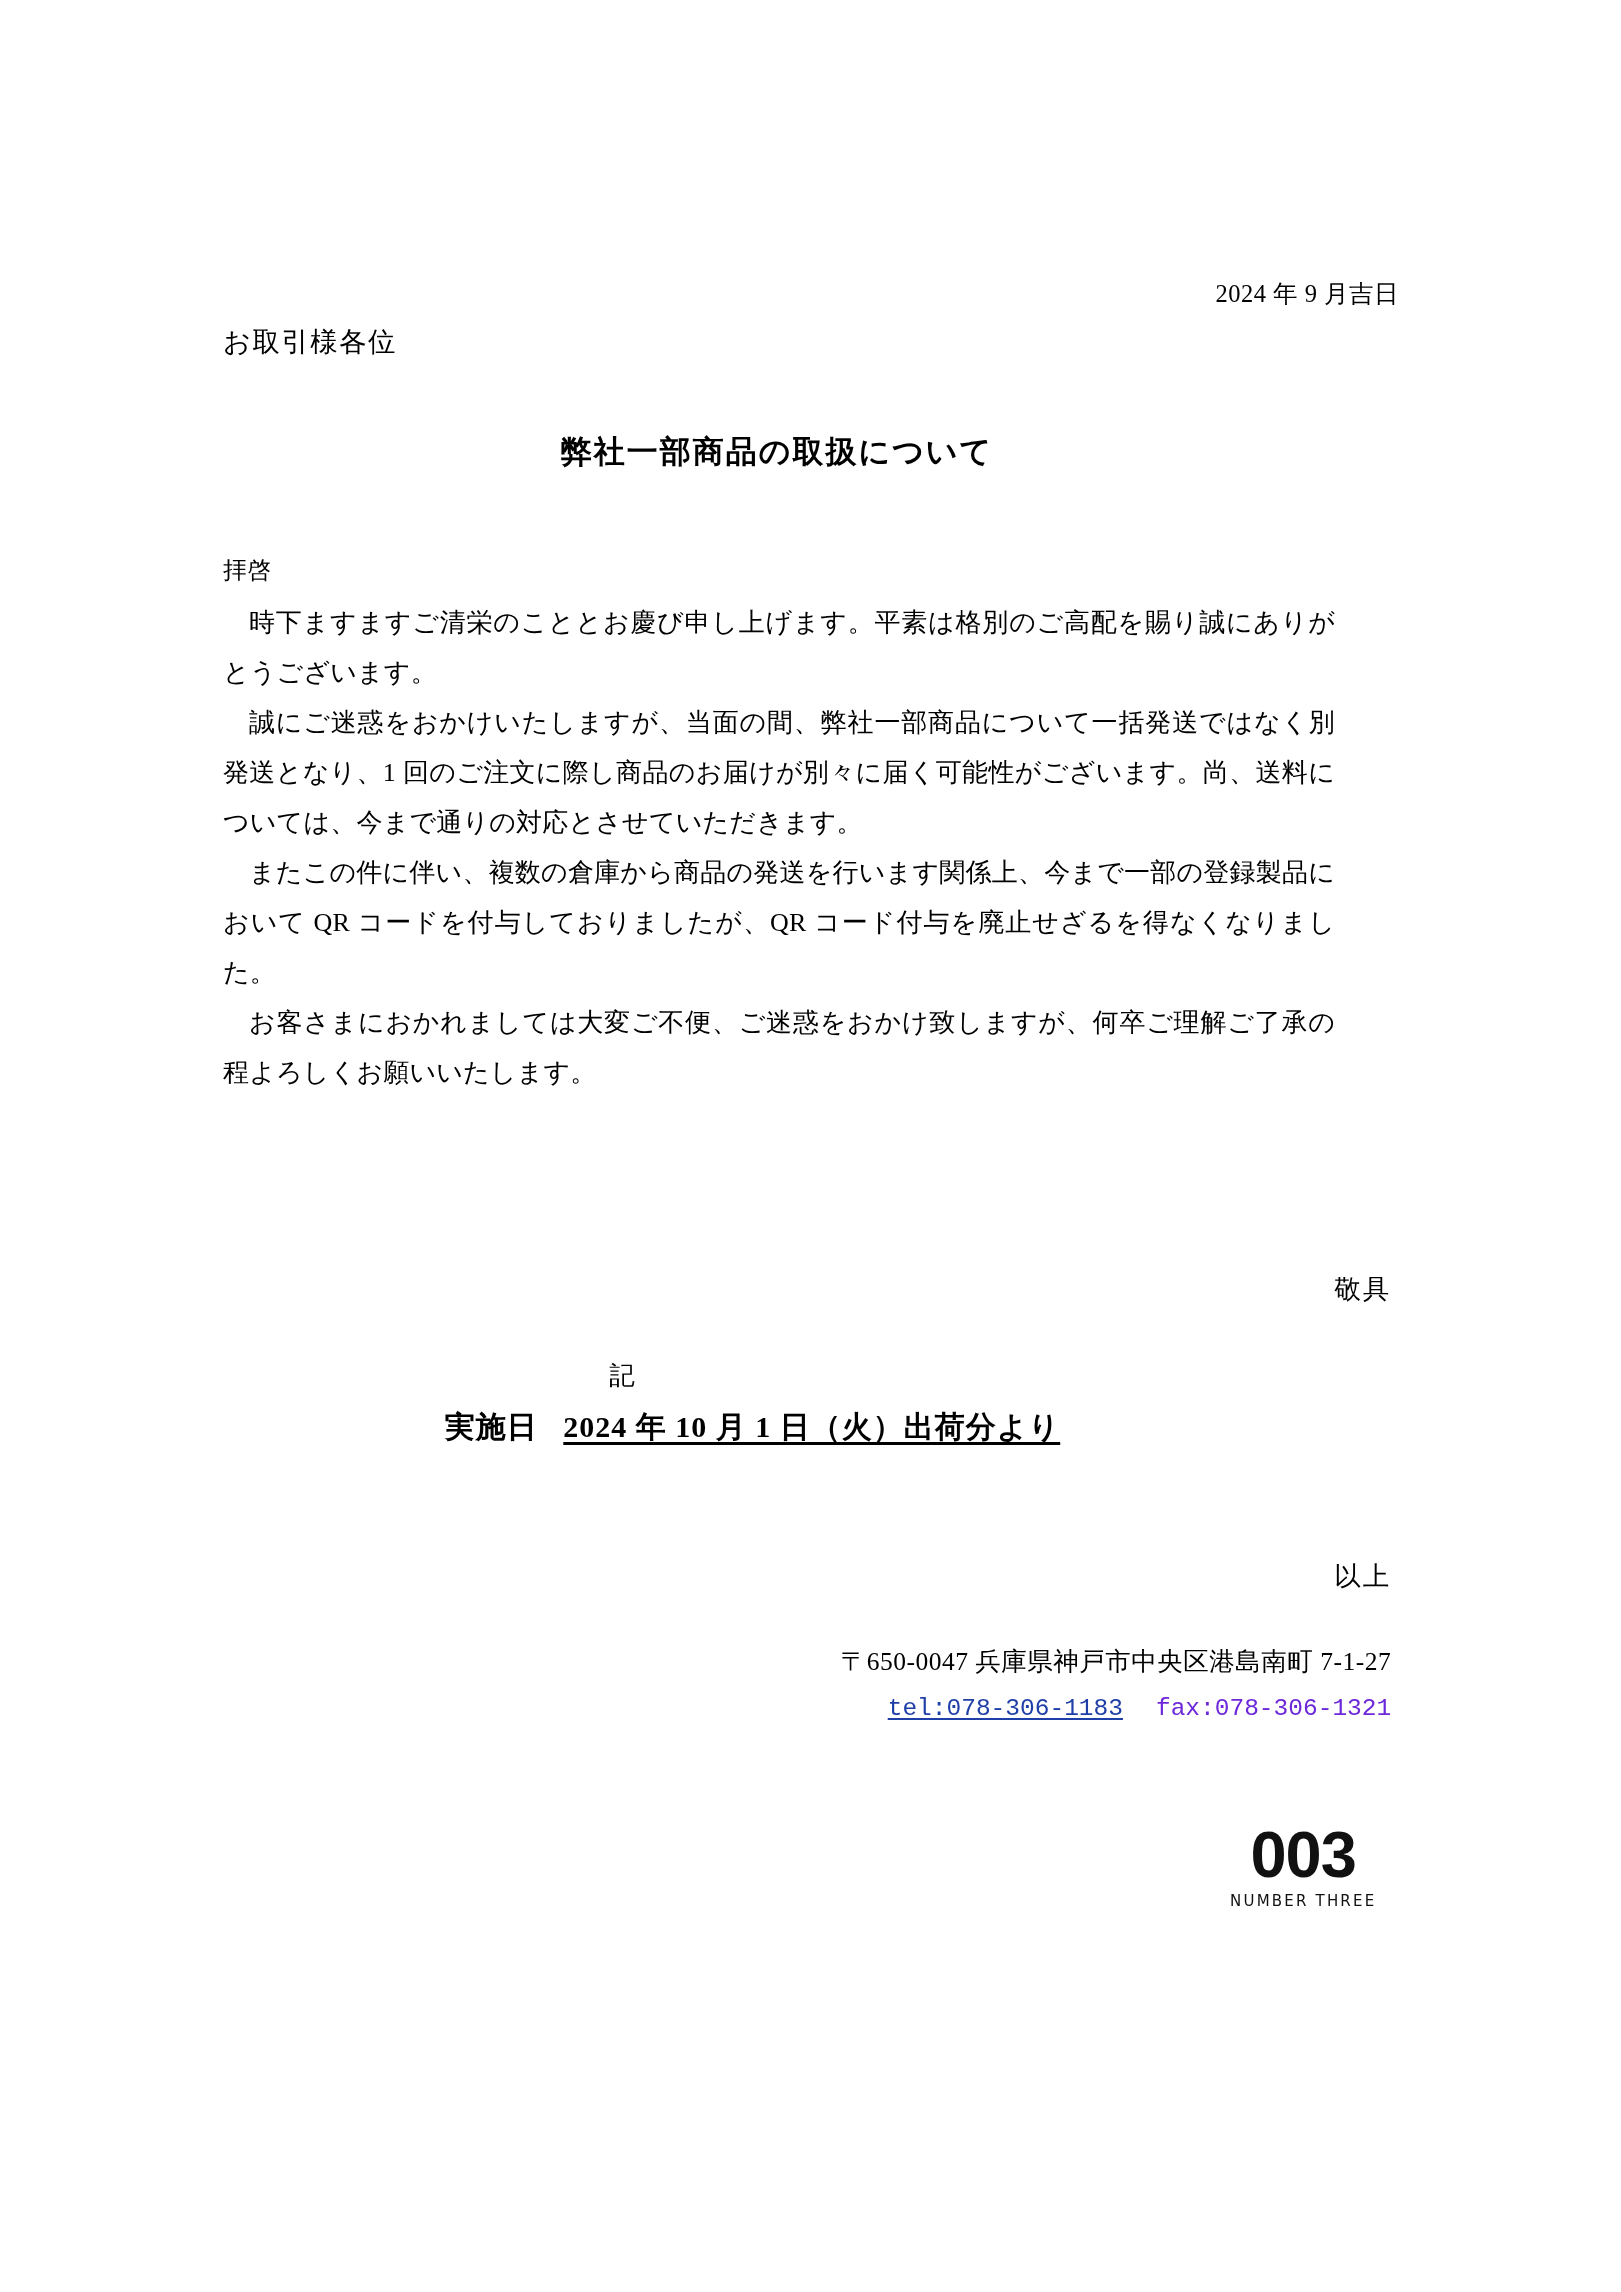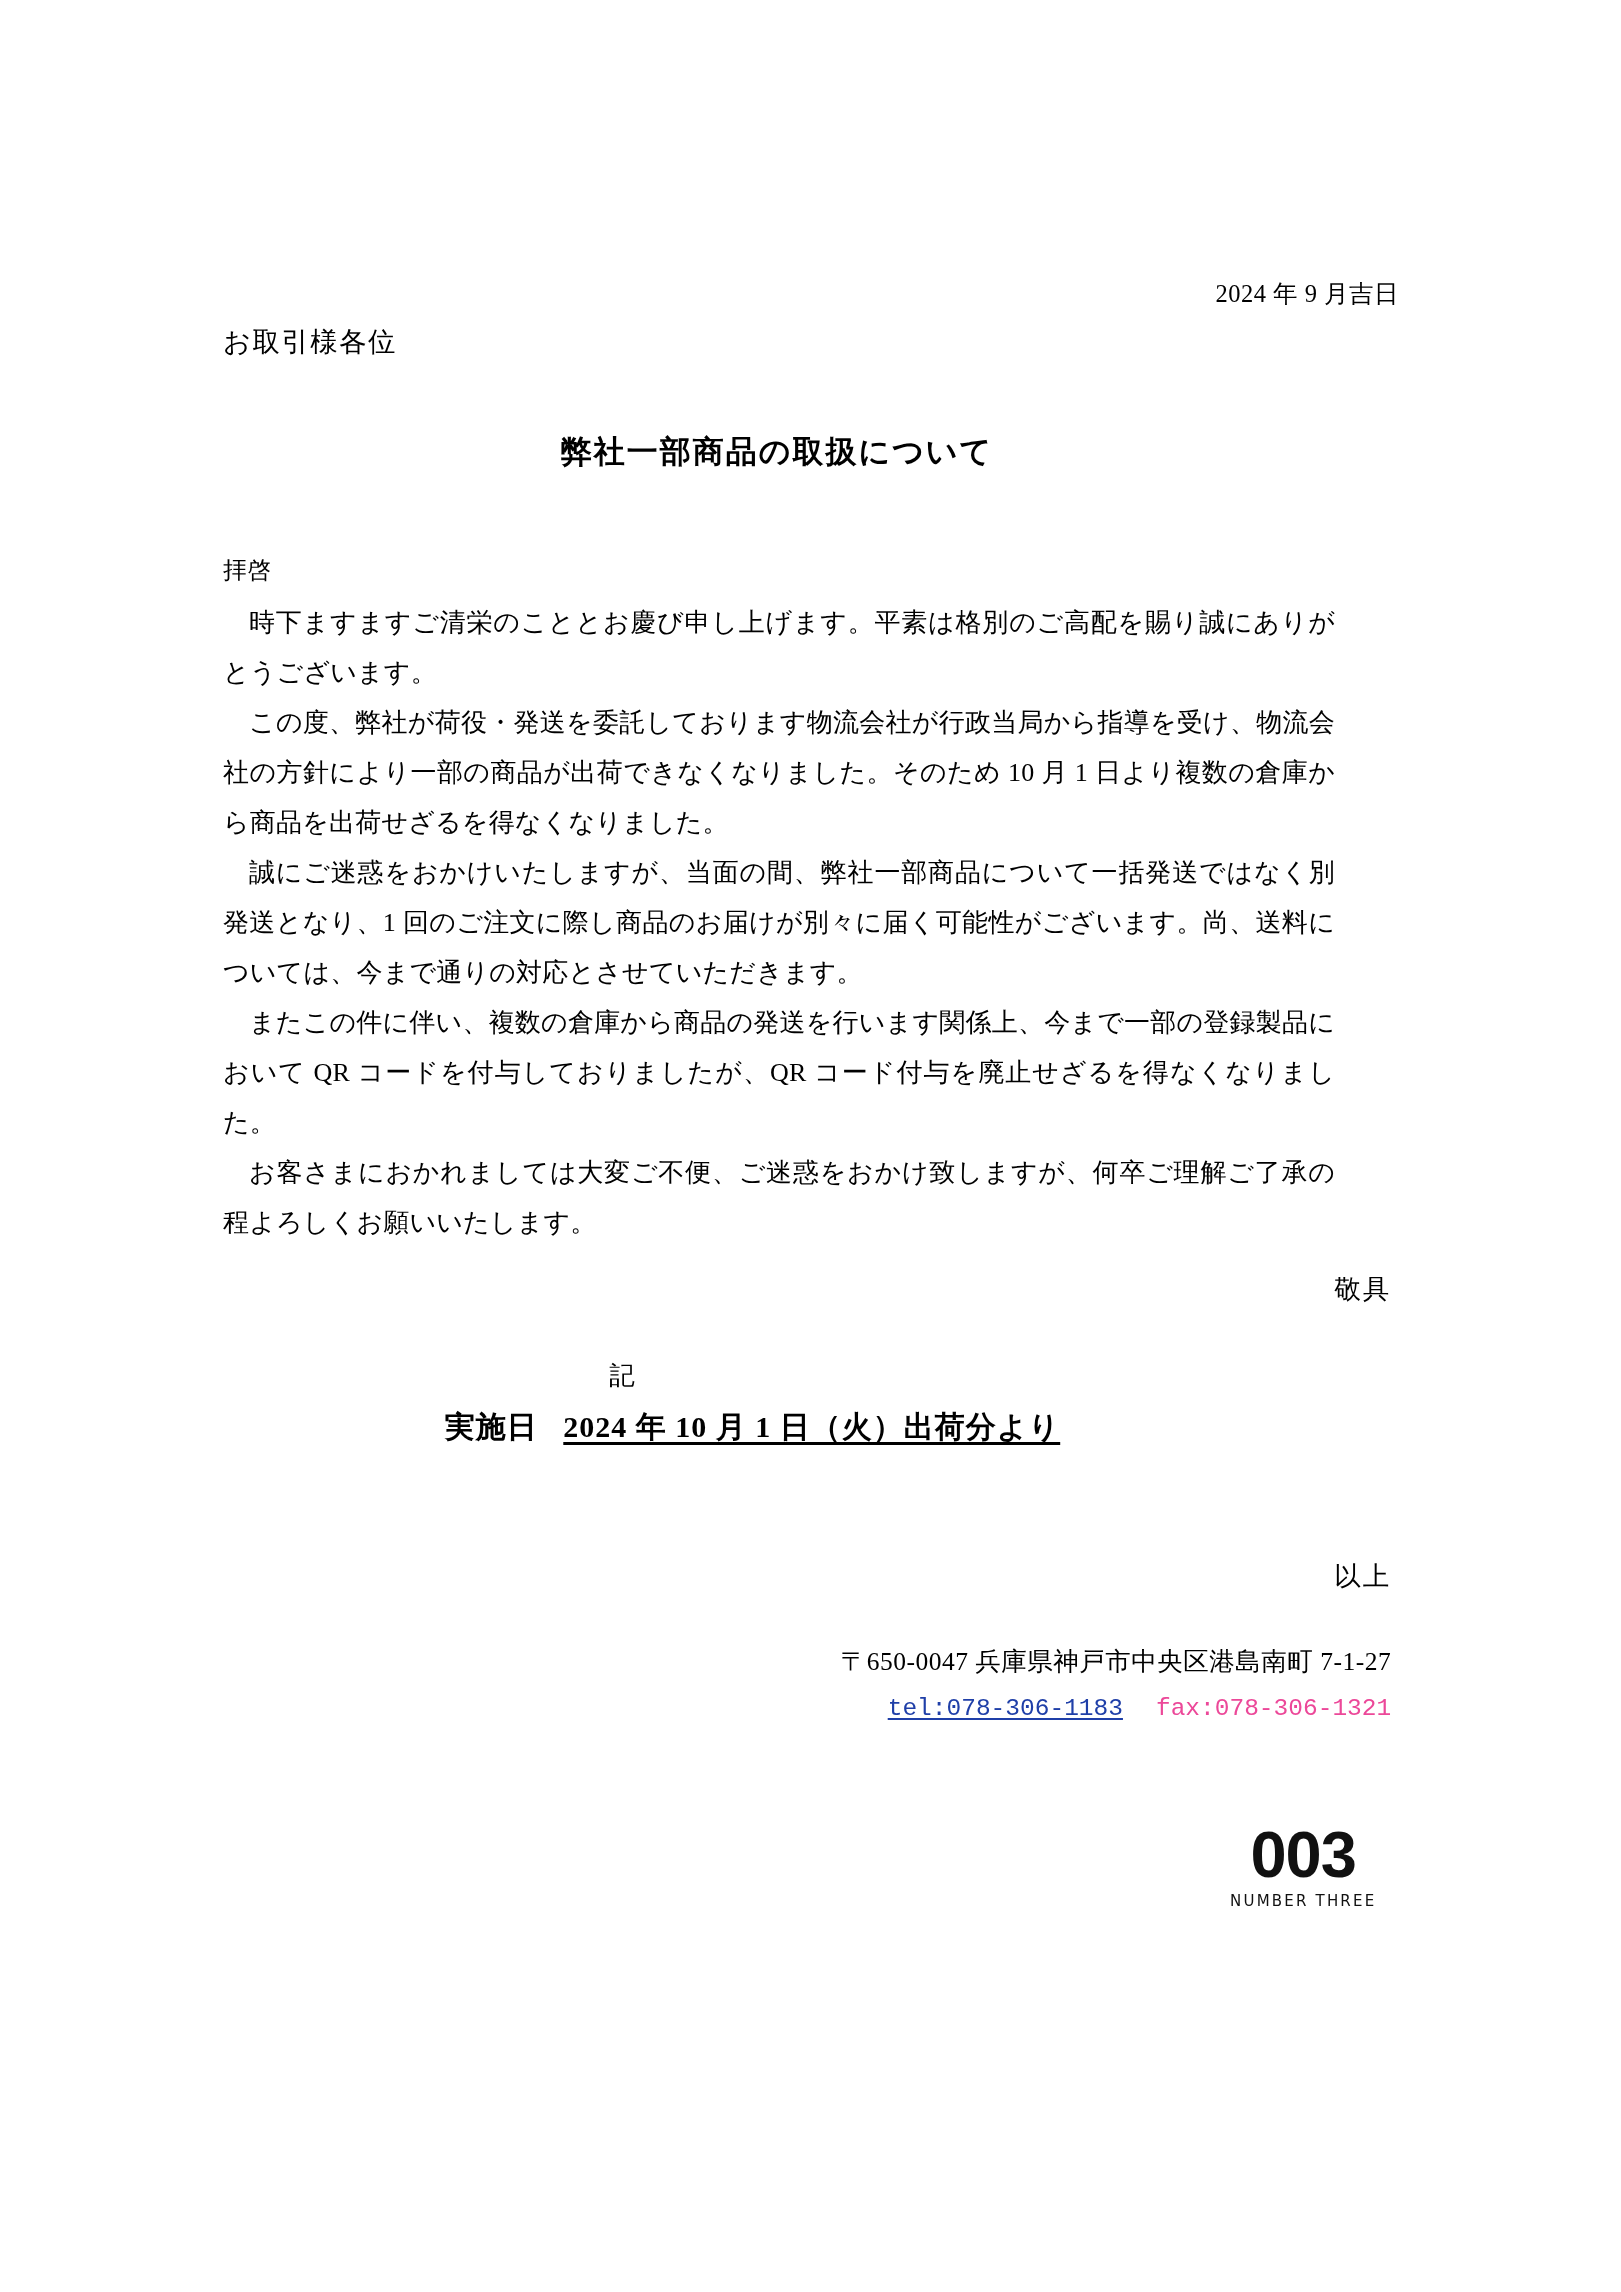--- a/index.html
+++ b/index.html
@@ -156,21 +156,21 @@
     letter-spacing: 0px;
     margin-top: 2px;
   }
   .sender .contacts .tel {
     color: #1f3fa8;
     text-decoration: underline;
     text-underline-offset: 2.9px;
     margin-top: 44px;
   }
   .sender .contacts .fax {
-    color: #ec4899;
+    color: #6d28d9;
     margin-left: 33px;
   }
 
   
   .logo {
     position: absolute;
     right: 7.8px;
     top: 1823px;
     width: 176px;
     text-align: center;
@@ -202,21 +202,20 @@
     <div class="date-line">2024 年 9 月吉日</div>
 
     <div class="addressee">お取引様各位</div>
 
     <div class="doc-title">弊社一部商品の取扱について</div>
 
     <div class="salutation">拝啓</div>
 
     <div class="body-block">
       <p>時下ますますご清栄のこととお慶び申し上げます。平素は格別のご高配を賜り誠にありがとうございます。</p>
-      <p>この度、弊社が荷役・発送を委託しております物流会社が行政当局から指導を受け、物流会社の方針により一部の商品が出荷できなくなりました。そのため 10 月 1 日より複数の倉庫から商品を出荷せざるを得なくなりました。</p>
       <p>誠にご迷惑をおかけいたしますが、当面の間、弊社一部商品について一括発送ではなく別発送となり、1 回のご注文に際し商品のお届けが別々に届く可能性がございます。尚、送料については、今まで通りの対応とさせていただきます。</p>
       <p>またこの件に伴い、複数の倉庫から商品の発送を行います関係上、今まで一部の登録製品において QR コードを付与しておりましたが、QR コード付与を廃止せざるを得なくなりました。</p>
       <p>お客さまにおかれましては大変ご不便、ご迷惑をおかけ致しますが、何卒ご理解ご了承の程よろしくお願いいたします。</p>
     </div>
 
     <div class="closing">敬具</div>
 
     <div class="ki">記</div>
 
     <div class="effective">

